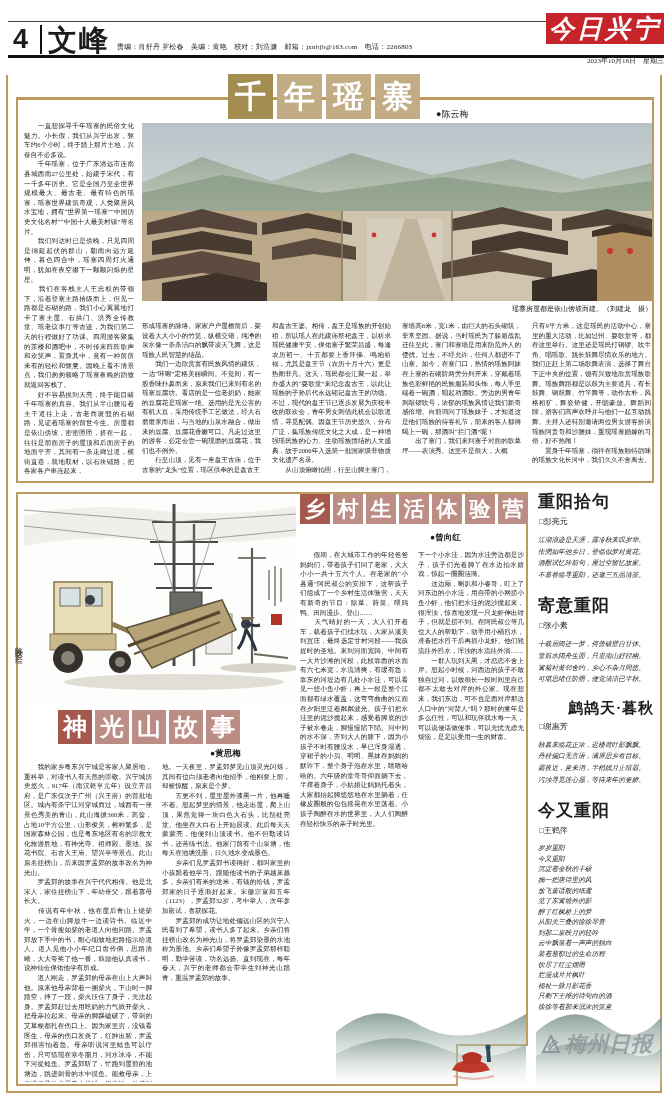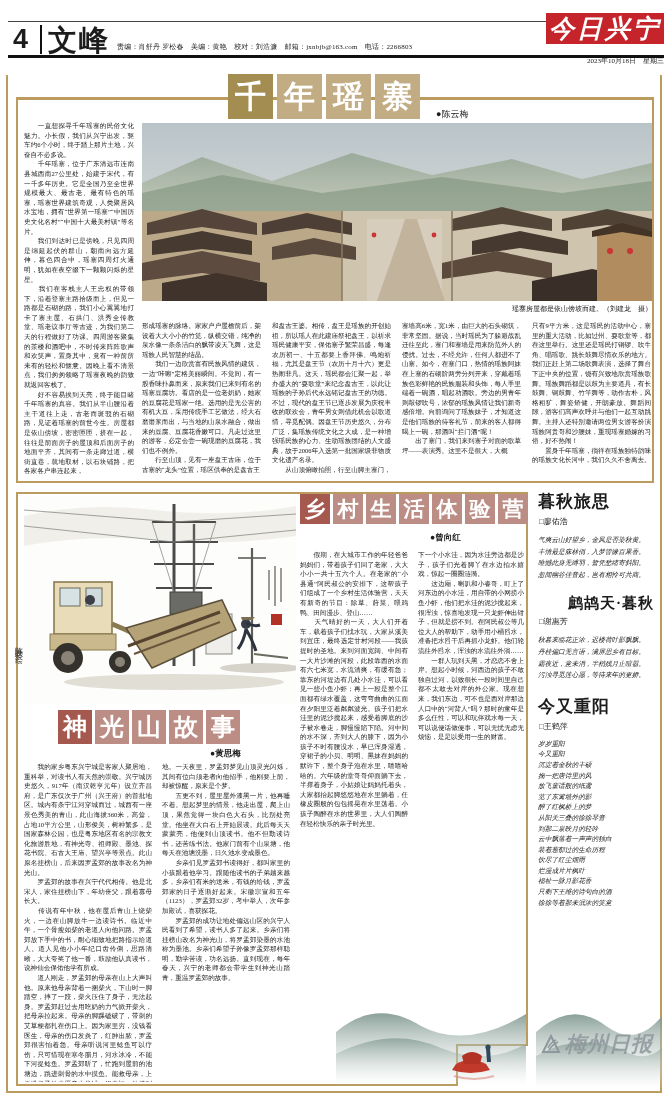--- a/index.html
+++ b/index.html
@@ -264,26 +264,34 @@
   <path d="M0 62 Q55 34 105 56 Q150 74 190 52 V94 H0 Z" fill="url(#mg)" opacity=".7"></path>
   <path d="M120 72 q14 -8 30 0 l4 6 q-20 6 -38 0 Z" fill="#c0392b"></path>
   <path d="M126 64 q10 -8 20 0 l-2 8 h-16 Z" fill="#b23226"></path>
   <path d="M150 56 q2 -4 4 0 l1 14 h-4 Z" fill="#2e4a5c"></path>
   <circle cx="152" cy="55" r="2.6" fill="#2e4a5c"></circle>
   <path d="M118 84 q20 6 40 0" stroke="#d98a80" stroke-width="2" fill="none" opacity=".6"></path>
 </svg>
 
 <div class="abs poems">
   <div class="poem">
-    <div class="poem-title">暮秋旅思</div>
-    <div class="poem-author">□廖佑浩</div>
-    <div class="poem-lines">气爽云山好望乡，金风是否染秋黄。
-丰情最是庥林俏，入梦皆缘百果香。
-唯憾此身无缚羽，暂凭愁绪寄斜阳。
-忽闻幽谷佳音起，岂有相怜可共商。</div>
+    <div class="poem-title">重阳拾句</div>
+    <div class="poem-author">□彭亮元</div>
+    <div class="poem-lines">江湖浪迹是天涯，露冷秋来叹岁华。
+怅惘如年他乡日，登临似梦对黄花。
+酒酣试忆吟前句，雁过空留忆故家。
+不慕眷临寻重阳，还邀三五品清茶。</div>
+  </div>
+  <div class="poem">
+    <div class="poem-title">寄意重阳</div>
+    <div class="poem-author">□张小素</div>
+    <div class="poem-lines">十载居闽还一梦，何曾破壁自甘休。
+堂前水阔舟生面，只道南山好径幽。
+篱菊衬黄邻舍约，乡心不杂月同悠。
+可堪思绪任阶雨，便觉清凉已半秋。</div>
   </div>
   <div class="poem">
     <div class="poem-title small">鹧鸪天·暮秋</div>
     <div class="poem-author">□谢惠芳</div>
     <div class="poem-lines">秋暮来临花正浓，迟楼荷叶影飘飘。
 丹桂偏口无言语，满屏思乡有目标。
 霜夜近，意未消，半梢残月止喧嚣。
 污浊寻觅莲心愿，等待来年的更娇。</div>
   </div>
   <div class="poem">

